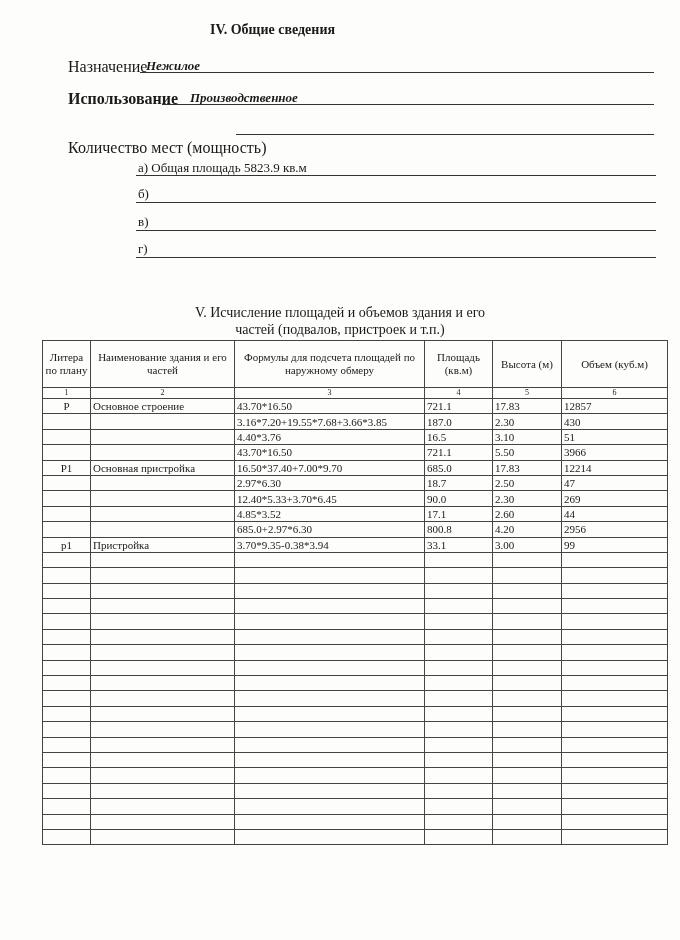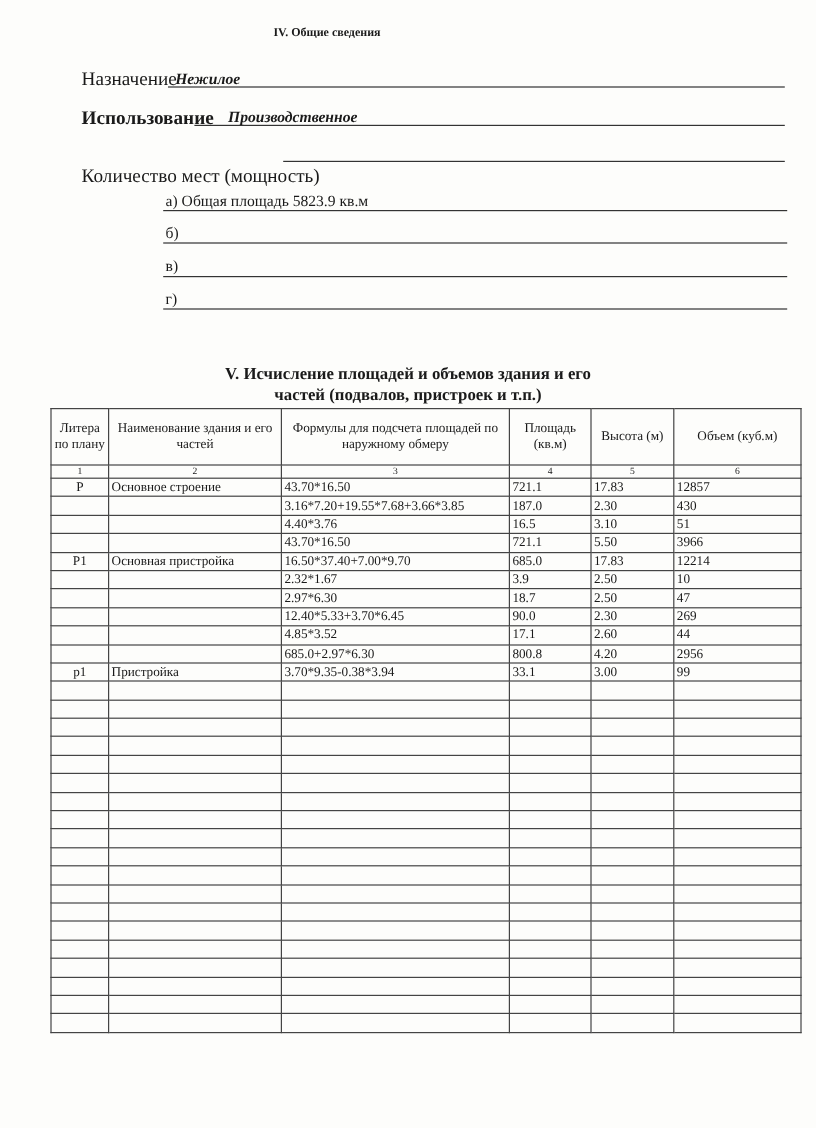--- a/index.html
+++ b/index.html
@@ -1,26 +1,26 @@
 <!DOCTYPE html>
 <html><head>
 <meta charset="utf-8">
 <style>
   html, body { margin:0; padding:0; }
   body {
     width:680px; height:940px; background:#fdfdfb; position:relative; overflow:hidden;
     font-family: "Liberation Serif", "DejaVu Serif", serif; color:#1a1a1a;
   }
   .abs { position:absolute; }
-  .title4 { left:0; width:545px; top:22px; text-align:center; font-weight:bold; font-size:10px; }
+  .title4 { left:0; width:545px; top:22px; text-align:center; font-weight:bold; font-size:14px; }
   .field-label { font-size:16px; }
   .field-value { font-size:13px; font-style:italic; font-weight:bold; }
   .uline { position:absolute; height:0; border-top:1px solid #333; }
   .sub-label { font-size:13px; }
-  .title5 { left:0; width:680px; top:304px; text-align:center; font-weight:bold; font-size:14px; line-height:17px; }
+  .title5 { left:0; width:680px; top:304px; text-align:center; font-weight:normal; font-size:14px; line-height:17px; }
   table.calc {
     position:absolute; left:42px; top:340px; width:625px; border-collapse:collapse;
     font-size:11px; table-layout:fixed;
   }
   table.calc td, table.calc th { border:1px solid #444; padding:0 2px; overflow:hidden; white-space:nowrap; }
   table.calc th { font-weight:normal; height:46px; text-align:center; white-space:normal; line-height:13px; font-size:11px; }
   table.calc tr.nums td { height:10px; font-size:8px; text-align:center; line-height:10px; padding:0; }
   table.calc tr.data td { height:14.4px; line-height:14px; }
   table.calc td.c-lit { text-align:center; }
   table.calc { border:1.5px solid #444; }
@@ -120,28 +120,20 @@
         <td class="c-lit">Р1</td>
         <td>Основная пристройка</td>
         <td>16.50*37.40+7.00*9.70</td>
         <td>685.0</td>
         <td>17.83</td>
         <td>12214</td>
       </tr>
       <tr class="data">
         <td class="c-lit"></td>
         <td></td>
-        <td>2.32*1.67</td>
-        <td>3.9</td>
-        <td>2.50</td>
-        <td>10</td>
-      </tr>
-      <tr class="data">
-        <td class="c-lit"></td>
-        <td></td>
         <td>2.97*6.30</td>
         <td>18.7</td>
         <td>2.50</td>
         <td>47</td>
       </tr>
       <tr class="data">
         <td class="c-lit"></td>
         <td></td>
         <td>12.40*5.33+3.70*6.45</td>
         <td>90.0</td>

